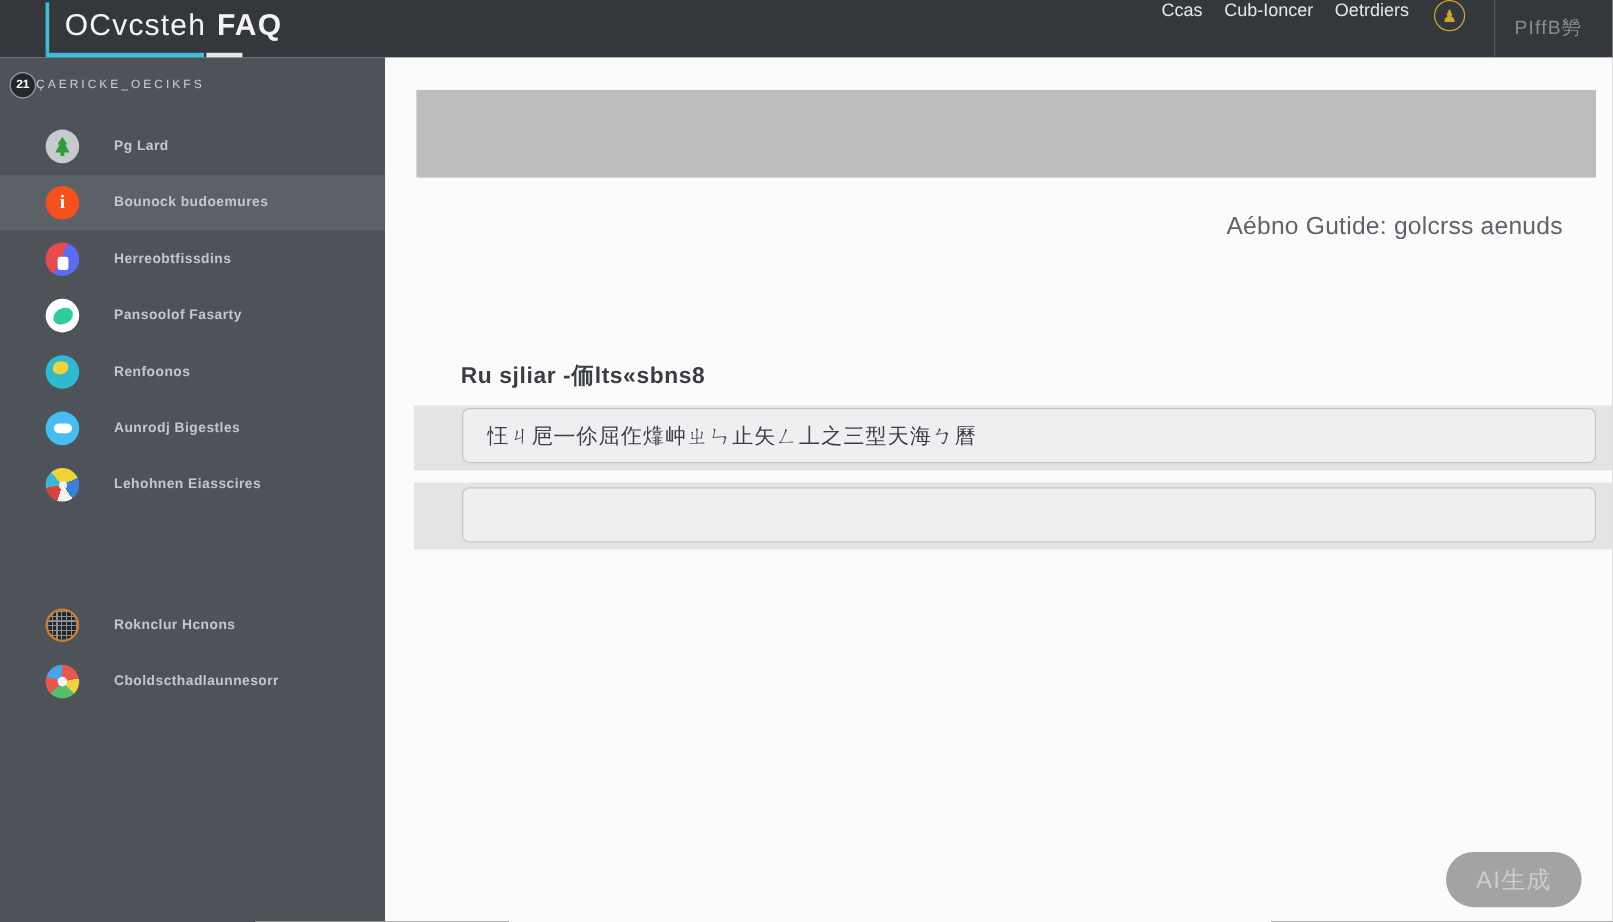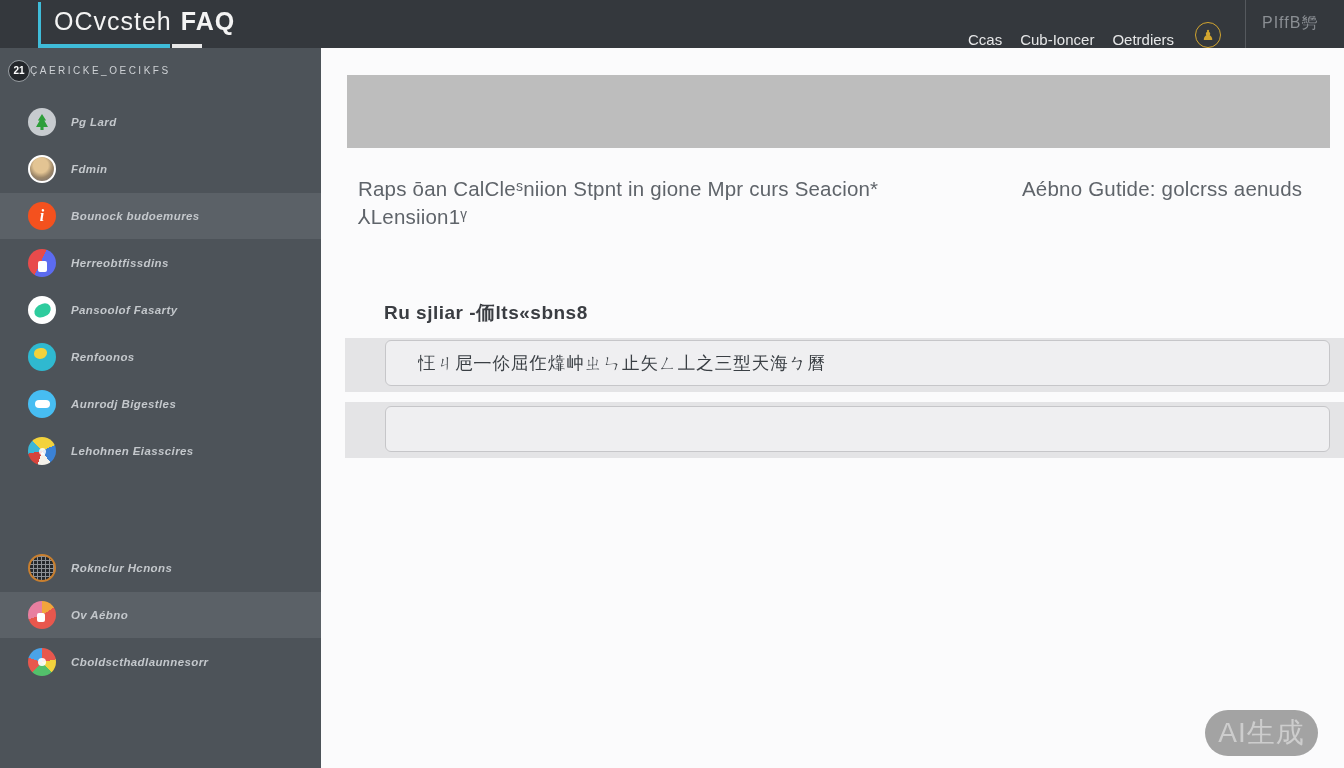--- a/index.html
+++ b/index.html
@@ -13,35 +13,35 @@
   body{background:#222;font-family:"Liberation Sans","DejaVu Sans",sans-serif;}
   #app{position:relative;width:1344px;height:768px;background:#ffffff;overflow:hidden;}
 
   
   .topbar{position:absolute;top:0;left:0;width:1344px;height:48px;background:var(--topbar);}
   .logo-accent{position:absolute;left:38px;top:2px;width:3px;height:42px;background:var(--accent);}
   .logo{position:absolute;left:54px;top:7px;font-size:25px;color:#f4f4f4;letter-spacing:1px;font-weight:400;white-space:nowrap;}
   .logo .suffix{font-weight:700;margin-left:9px;}
   .underline-cyan{position:absolute;left:38px;bottom:0;width:132px;height:4px;background:var(--accent);}
   .underline-white{position:absolute;left:172px;bottom:0;width:30px;height:4px;background:#e8e8e8;}
-  .topnav{position:absolute;left:968px;top:0;height:48px;display:flex;align-items:flex-end;gap:18px;}
+  .topnav{position:absolute;left:968px;top:0;height:48px;display:flex;align-items:flex-start;gap:18px;}
   .nav-item{color:#e6e7e8;font-size:15px;white-space:nowrap;cursor:pointer;}
   .badge-icon{width:26px;height:26px;border-radius:50%;border:1.5px solid #d2a52f;color:#d2a52f;
     display:flex;align-items:center;justify-content:center;font-size:14px;line-height:1;}
   .topbar-divider{position:absolute;left:1245px;top:0;width:1px;height:48px;background:#55595e;}
   .topbar-right-label{position:absolute;left:1262px;top:13px;color:#8a8e93;font-size:16px;letter-spacing:1px;}
 
   
   .sidebar{position:absolute;top:48px;left:0;width:321px;height:720px;background:var(--sidebar);}
   .sb-header{display:flex;align-items:center;padding:13px 10px 8px 8px;height:40px;}
   .sb-badge{width:22px;height:22px;border-radius:50%;background:#24272b;color:#fff;font-size:10px;
     font-weight:700;display:flex;align-items:center;justify-content:center;border:1px solid #9aa0a5;flex:0 0 auto;}
   .sb-label{color:#ced1d5;letter-spacing:2.5px;font-size:10px;white-space:nowrap;}
   .sb-list{margin-top:11px;}
-  .srow{display:flex;align-items:center;gap:15px;height:46px;padding-left:28px;margin-bottom:1px;cursor:pointer;font-style:italic;}
+  .srow{display:flex;align-items:center;gap:29px;height:46px;padding-left:38px;margin-bottom:1px;cursor:pointer;}
   .srow.hl{background:var(--sidebar-hl);}
   .srow.gap{margin-top:71px;}
   .slabel{color:#c4c8cc;font-size:11.5px;font-weight:600;letter-spacing:0.4px;}
 
   
   .sicon{width:28px;height:28px;border-radius:50%;flex:0 0 auto;position:relative;display:flex;
     align-items:center;justify-content:center;overflow:hidden;}
   .ic-tree{background:#c7cbcf;}
   .ic-tree::before{content:"";width:13px;height:16px;background:#2e9e3a;
     clip-path:polygon(50% 0,82% 40%,68% 40%,96% 82%,62% 82%,62% 100%,38% 100%,38% 82%,4% 82%,32% 40%,18% 40%);}
@@ -73,26 +73,26 @@
   .main{position:absolute;top:48px;left:321px;width:1023px;height:720px;background:#fbfbfc;}
   .banner{position:absolute;left:347px;top:75px;width:983px;height:73px;background:var(--banner);}
   .heading{position:absolute;font-size:20.5px;color:#5f646a;line-height:28px;letter-spacing:0.2px;}
   .heading-left{left:358px;top:175px;width:590px;}
   .heading-right{left:1022px;top:175px;width:315px;}
   .section-title{position:absolute;left:384px;top:300px;font-size:19px;font-weight:700;color:#3a3d42;letter-spacing:0.5px;}
   .band{position:absolute;left:345px;width:999px;background:#e4e4e6;}
   .band-1{top:338px;height:54px;}
   .band-2{top:402px;height:56px;}
   .qinput{position:absolute;left:385px;width:945px;height:46px;background:#efeff1;border:1px solid #c6c6c9;
-    border-radius:6px;font-size:17.5px;color:#3a3f44;padding:0 32px;outline:none;
+    border-radius:6px;font-size:17.5px;color:#3a3f44;padding:0 20px;outline:none;
     font-family:"Liberation Sans","DejaVu Sans",sans-serif;letter-spacing:1px;}
   .qinput-1{top:340px;}
   .qinput-2{top:406px;}
   .watermark{position:absolute;left:1205px;top:710px;width:113px;height:46px;border-radius:23px;background:#a3a3a3;
-    color:#cdcdcd;font-size:28px;display:flex;align-items:center;justify-content:center;letter-spacing:1px;}
+    color:#cdcdcd;font-size:20px;display:flex;align-items:center;justify-content:center;letter-spacing:1px;}
 </style>
 </head>
 <body>
 
 <div id="app">
 
   <div class="topbar">
     <div class="logo-accent"></div>
     <div class="logo"><span>OCvcsteh</span><span class="suffix">FAQ</span></div>
     <div class="underline-cyan"></div>
@@ -112,24 +112,20 @@
   <div class="sidebar">
     <div class="sb-header">
       <span class="sb-badge">21</span>
       <span class="sb-label">ÇAERICKE_OECIKFS</span>
     </div>
     <div class="sb-list">
         <div class="srow">
           <span class="sicon ic-tree"></span>
           <span class="slabel">Pg Lard</span>
         </div>
-        <div class="srow">
-          <span class="sicon ic-avatar"></span>
-          <span class="slabel">Fdmin</span>
-        </div>
         <div class="srow hl">
           <span class="sicon ic-info"></span>
           <span class="slabel">Bounock budoemures</span>
         </div>
         <div class="srow">
           <span class="sicon ic-split"></span>
           <span class="slabel">Herreobtfissdins</span>
         </div>
         <div class="srow">
           <span class="sicon ic-leaf"></span>
@@ -144,34 +140,29 @@
           <span class="slabel">Aunrodj Bigestles</span>
         </div>
         <div class="srow">
           <span class="sicon ic-ball"></span>
           <span class="slabel">Lehohnen Eiasscires</span>
         </div>
         <div class="srow gap">
           <span class="sicon ic-grid"></span>
           <span class="slabel">Roknclur Hcnons</span>
         </div>
-        <div class="srow hl">
-          <span class="sicon ic-pie"></span>
-          <span class="slabel">Ov Aébno</span>
-        </div>
         <div class="srow">
           <span class="sicon ic-wheel"></span>
           <span class="slabel">Cboldscthadlaunnesorr</span>
         </div>
       </div>
   </div>
 
   <div class="main"></div>
   <div class="banner"></div>
-  <div class="heading heading-left">Raps ōan CalCleˢniion Stpnt in gione Mpr curs Seacion* ⅄Lensiion1ᵞ</div>
   <div class="heading heading-right">Aébno Gutide: golcrss aenuds</div>
   <div class="section-title">Ru sjliar -侕lts«sbns8</div>
 
   <div class="band band-1"></div>
   <input class="qinput qinput-1" type="text" value="忹ㄐ㞎㇐伱屈㑅㸆㞲ㄓㄣ止矢ㄥ丄之三型天海ㄅ曆" style="">
   <div class="band band-2"></div>
   <input class="qinput qinput-2" type="text" value="" style="">
 
   <div class="watermark">AI生成</div>
 

